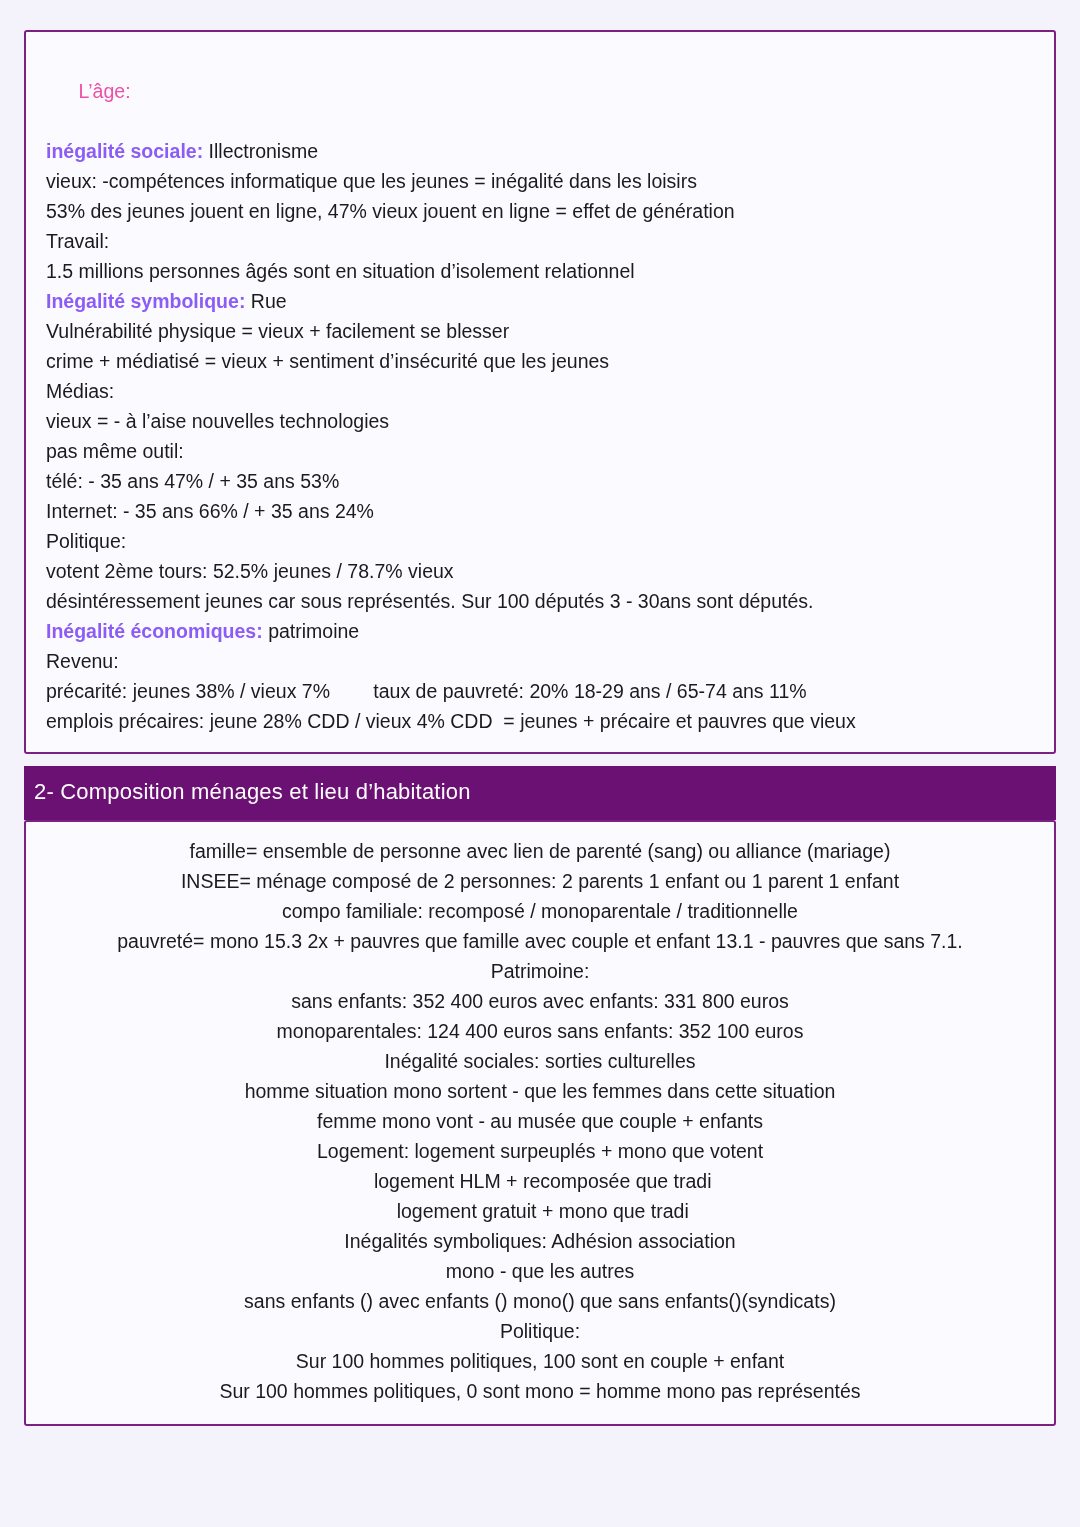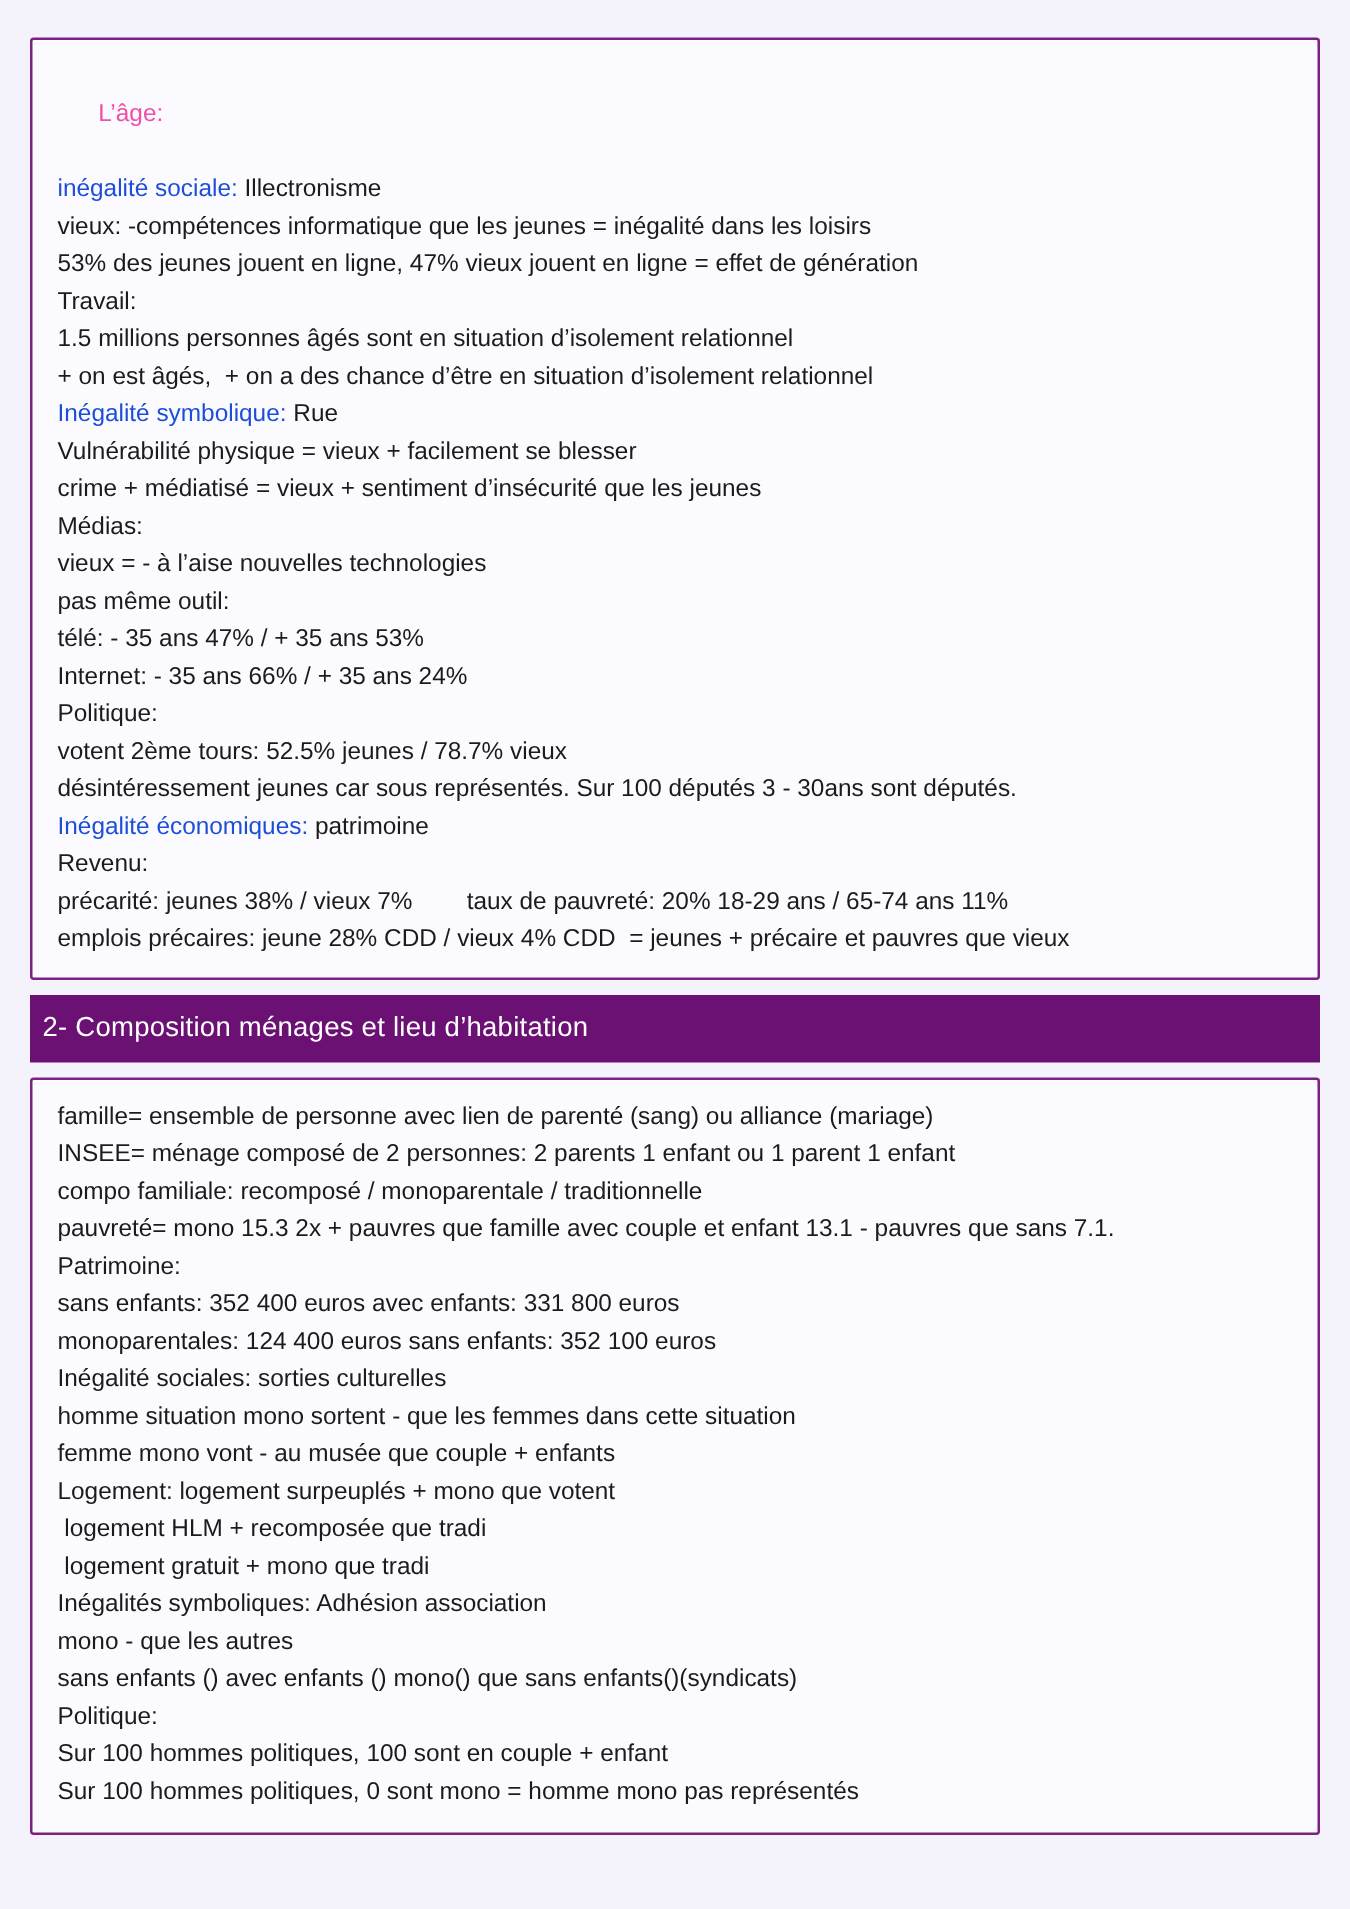--- a/index.html
+++ b/index.html
@@ -41,46 +41,47 @@
   .line {
     font-size: 19.5px;
     line-height: 30px;
     white-space: pre;
     color: #1b1b1b;
   }
   .line .pink {
     color: #ef4fa7;
   }
   .line .lead {
-    color: #1d4ed8;
+    color: #8b5cf6;
+    font-weight: bold;
   }
   .card-2 {
-    margin-top: 12px;
+    margin-top: 0;
     padding: 14px 20px 18px 20px;
+    text-align: center;
   }
   .card-2 .line {
     line-height: 30px;
   }
 </style>
 </head>
 <body>
 
 <div class="page">
 
   <div class="card" id="card1">
     <div class="line">
       <span class="pink">L’âge:</span>
     </div>
     <div id="block1-lines">
         <div class="line"><span class="lead">inégalité sociale:</span><span> Illectronisme</span></div>
         <div class="line"><span>vieux: -compétences informatique que les jeunes = inégalité dans les loisirs</span></div>
         <div class="line"><span>53% des jeunes jouent en ligne, 47% vieux jouent en ligne = effet de génération</span></div>
         <div class="line"><span>Travail:</span></div>
         <div class="line"><span>1.5 millions personnes âgés sont en situation d’isolement relationnel</span></div>
-        <div class="line"><span>+ on est âgés,  + on a des chance d’être en situation d’isolement relationnel</span></div>
         <div class="line"><span class="lead">Inégalité symbolique:</span><span> Rue</span></div>
         <div class="line"><span>Vulnérabilité physique = vieux + facilement se blesser</span></div>
         <div class="line"><span>crime + médiatisé = vieux + sentiment d’insécurité que les jeunes</span></div>
         <div class="line"><span>Médias:</span></div>
         <div class="line"><span>vieux = - à l’aise nouvelles technologies</span></div>
         <div class="line"><span>pas même outil:</span></div>
         <div class="line"><span>télé: - 35 ans 47% / + 35 ans 53%</span></div>
         <div class="line"><span>Internet: - 35 ans 66% / + 35 ans 24%</span></div>
         <div class="line"><span>Politique:</span></div>
         <div class="line"><span>votent 2ème tours: 52.5% jeunes / 78.7% vieux</span></div>

